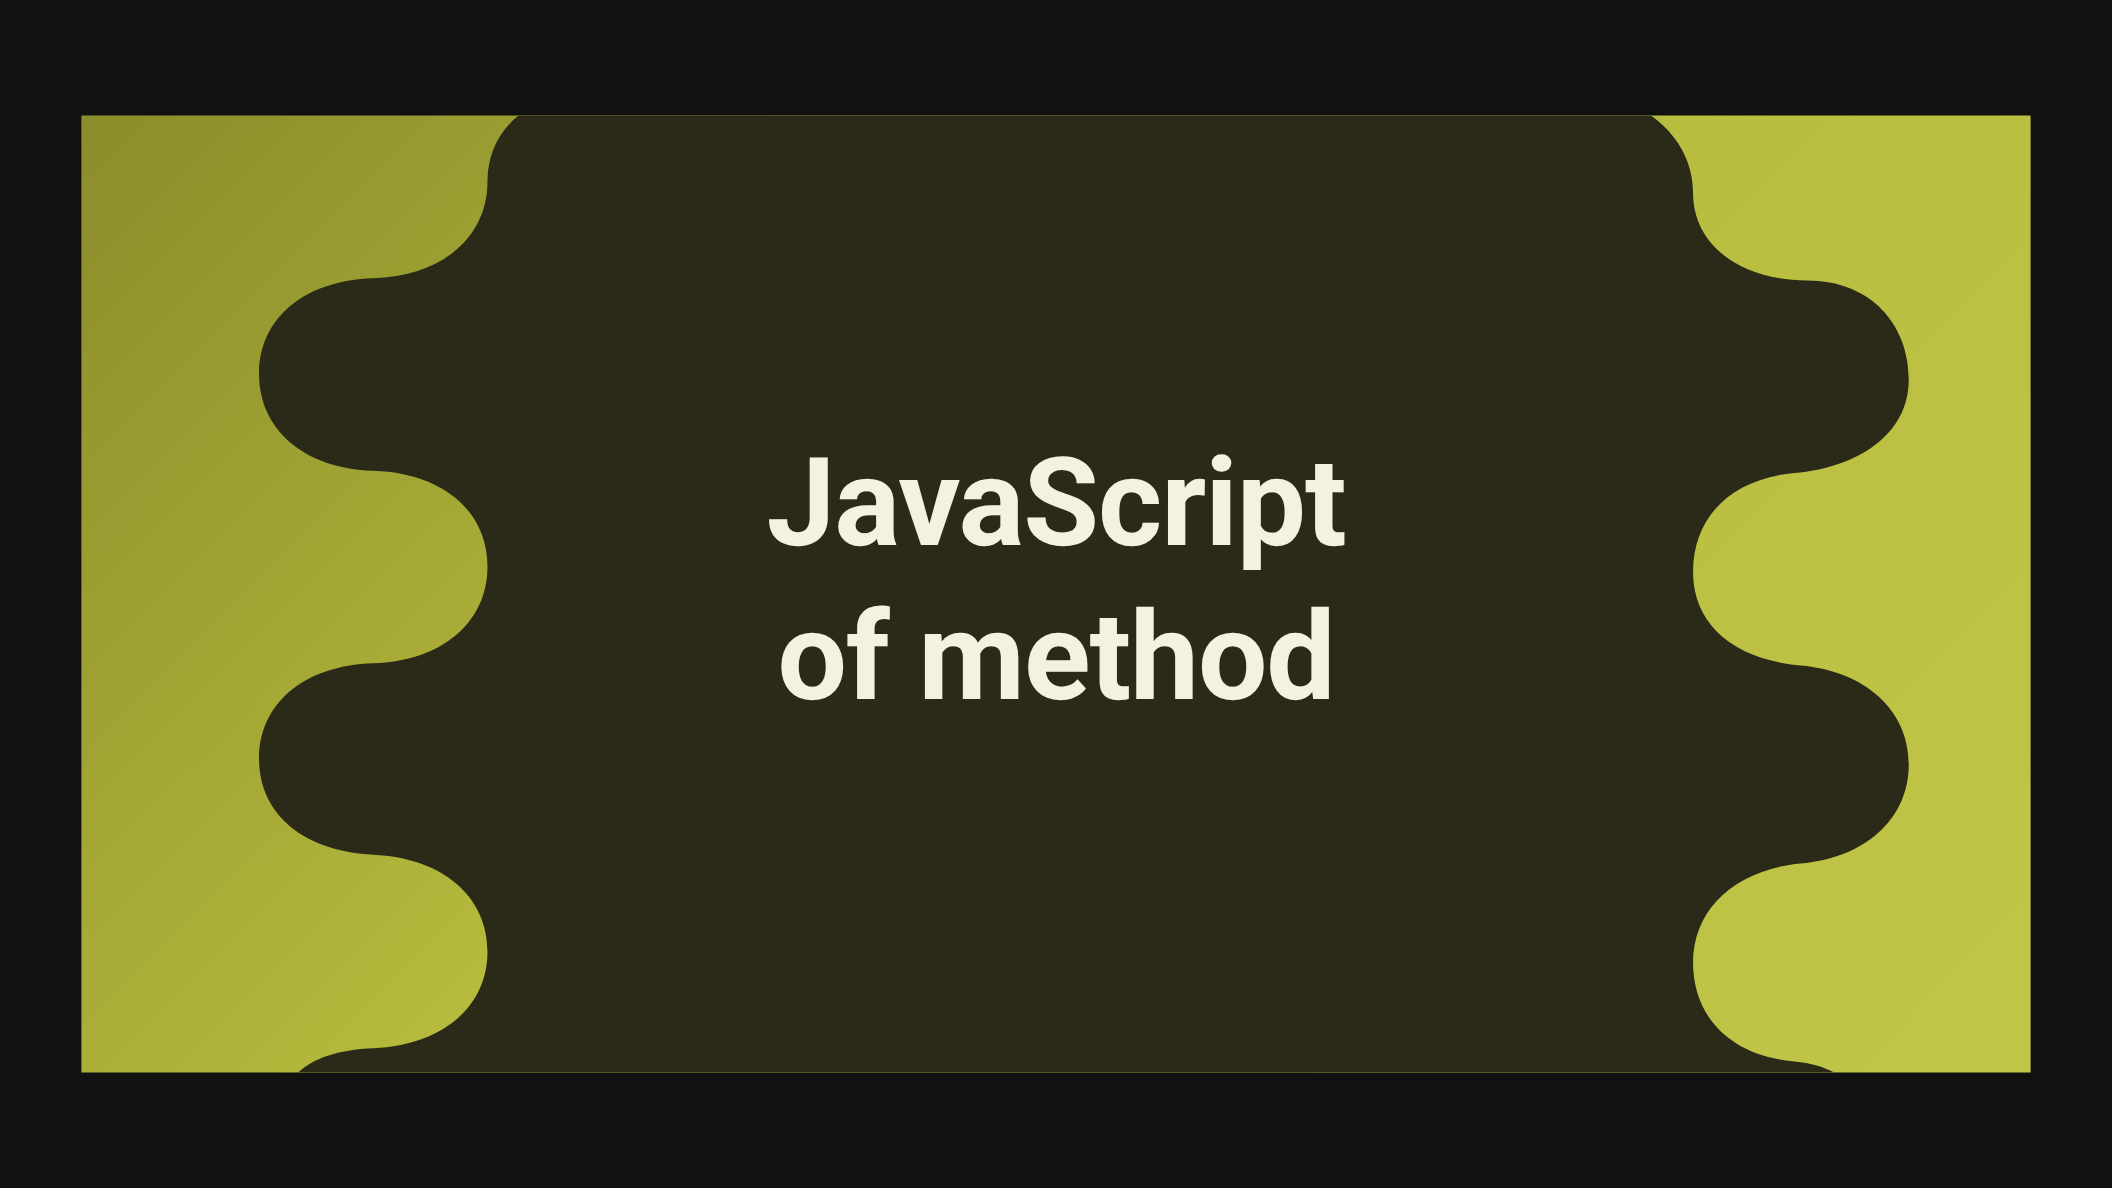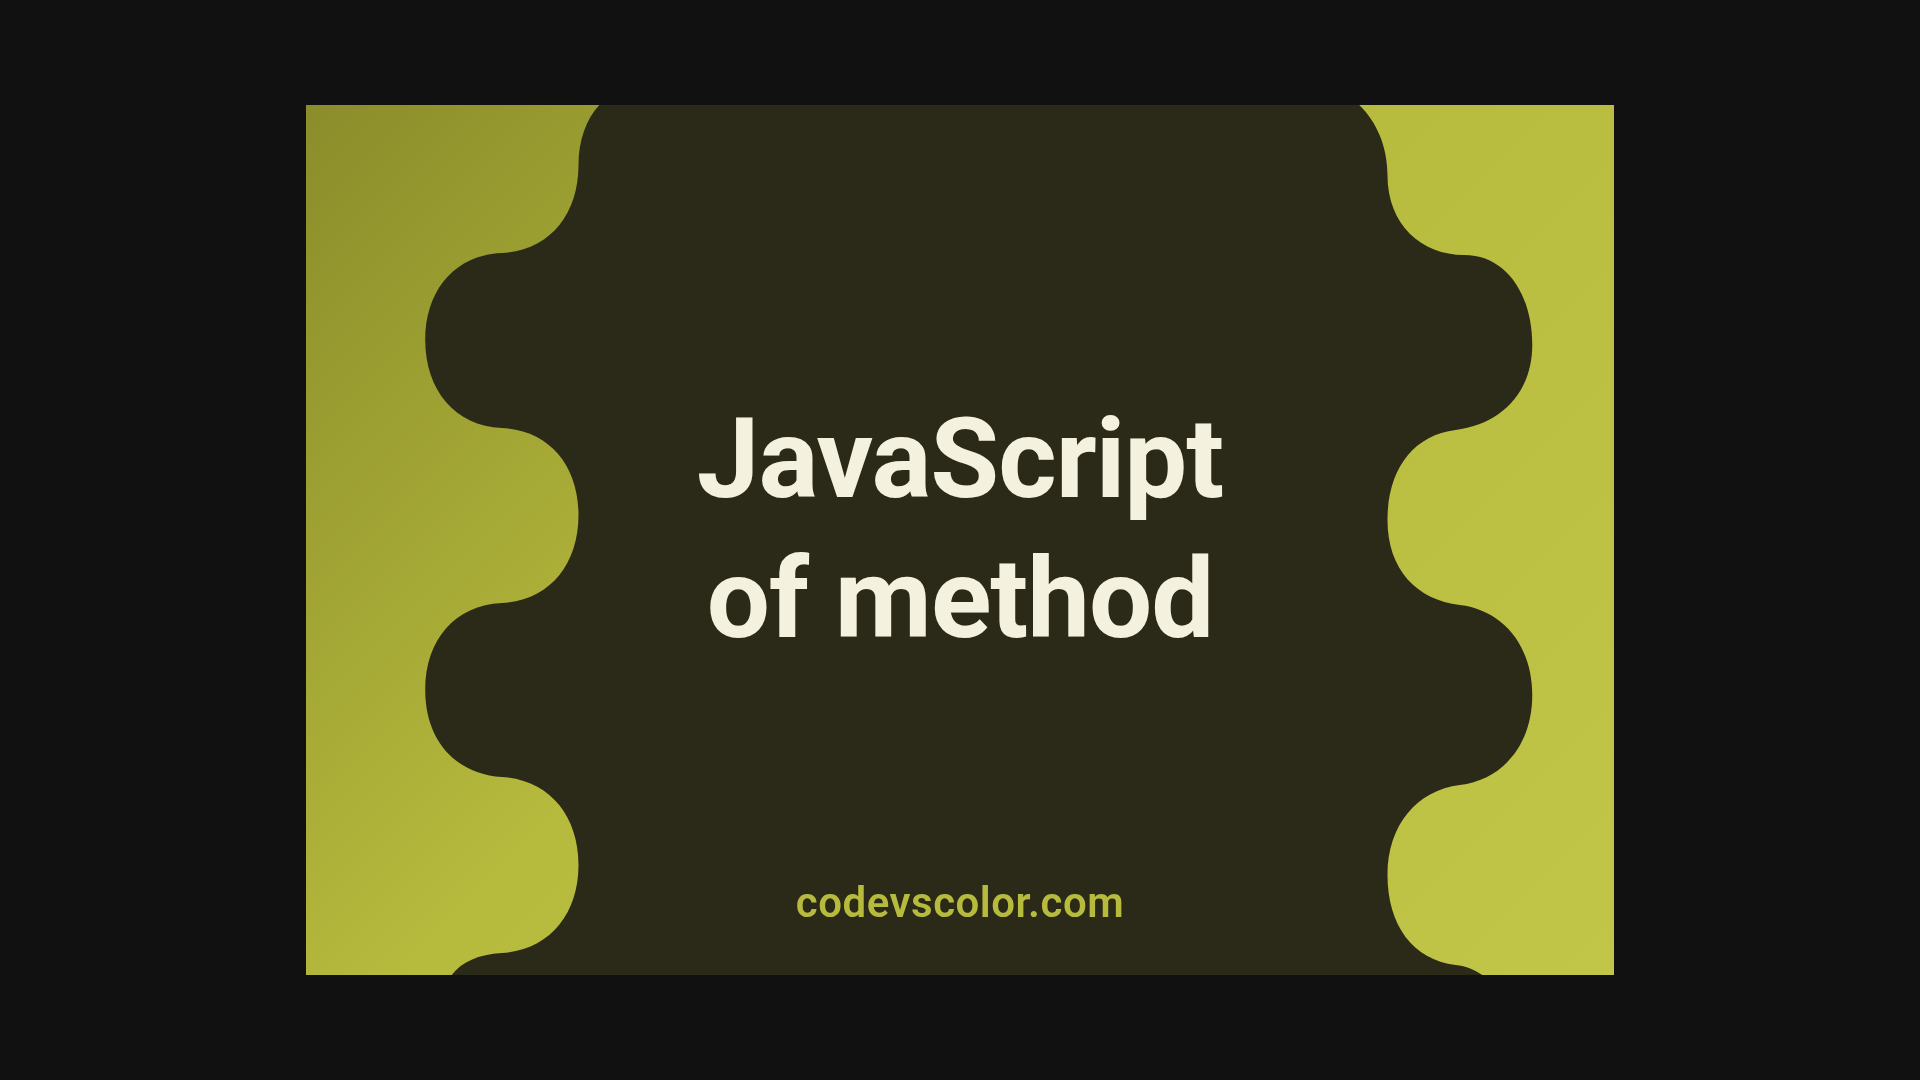--- a/index.html
+++ b/index.html
@@ -8,21 +8,21 @@
     width: 1920px;
     height: 1080px;
     overflow: hidden;
     display: flex;
     align-items: center;
     justify-content: center;
     background: #111;
     font-family: -apple-system, BlinkMacSystemFont, "Segoe UI", Roboto, "Helvetica Neue", Arial, sans-serif;
   }
   .card {
-    width: 1308px;
+    width: 1772px;
     height: 870px;
     position: relative;
     background: linear-gradient(135deg, #8a8d2a 0%, #b7bb3d 45%, #c2c648 100%);
     overflow: hidden;
   }
   .blob {
     position: absolute;
     inset: 0;
     width: 100%;
     height: 100%;
@@ -83,14 +83,13 @@
       C 285 146 320 110 320 60
       C 320 15 350 -20 400 -20
       Z"></path>
   </svg>
 
   <div class="title">
     <div>JavaScript</div>
     <div>of method</div>
   </div>
 
-  <div class="attribution">codevscolor.com</div>
 </div>
 
 </body></html>

